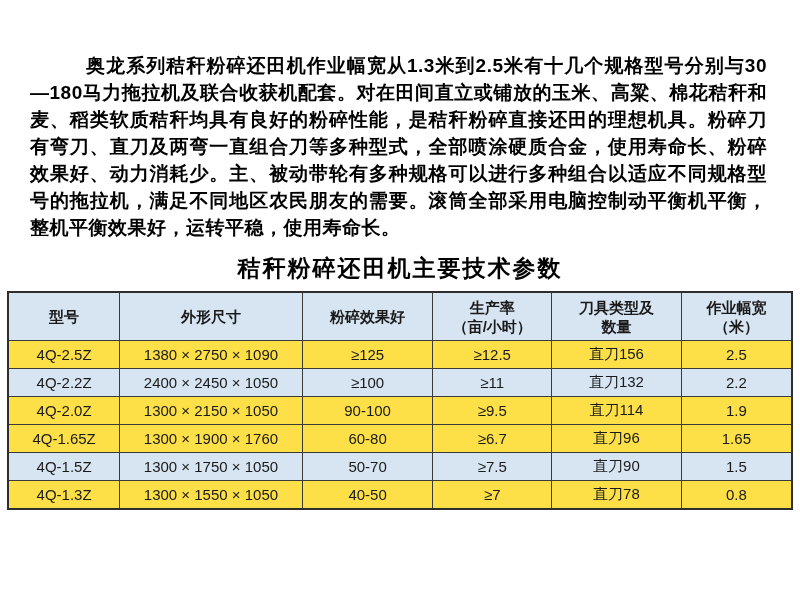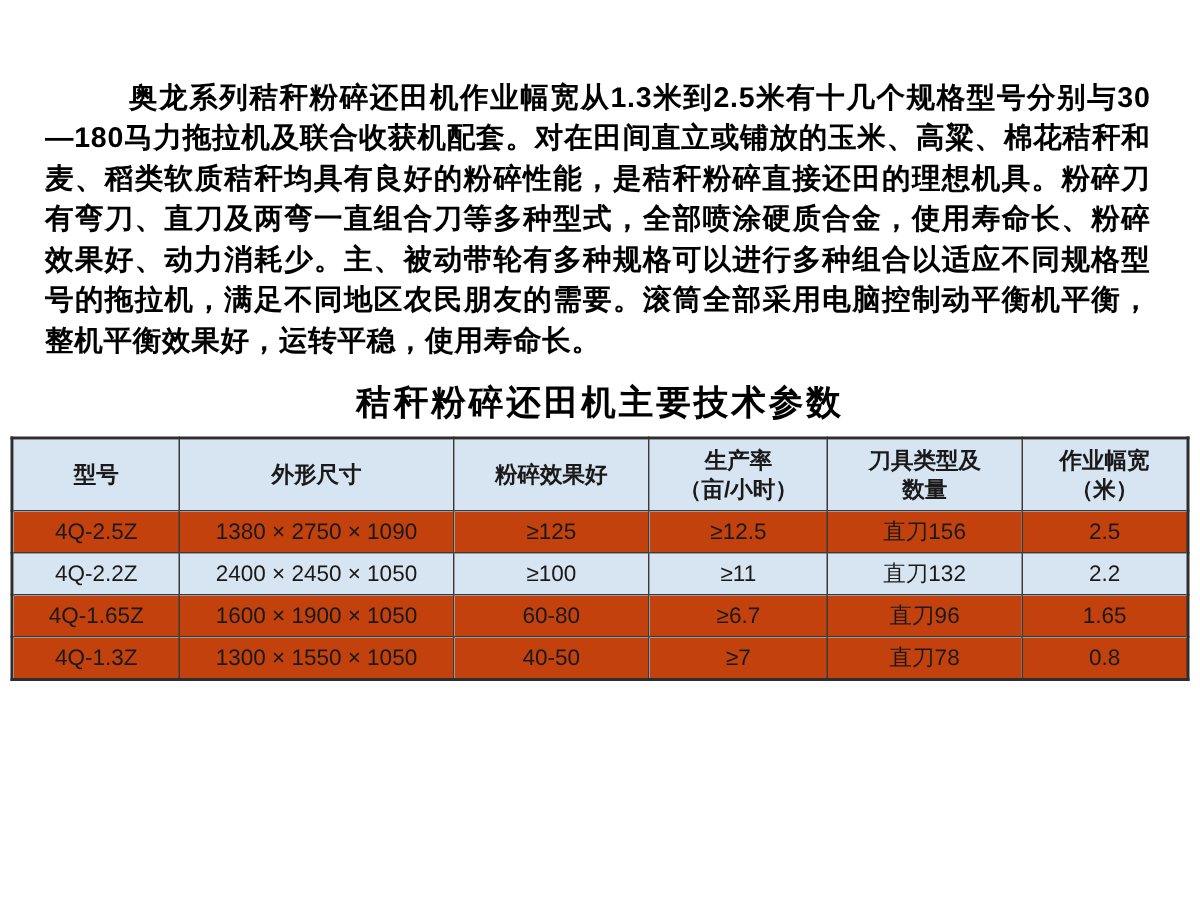--- a/index.html
+++ b/index.html
@@ -58,21 +58,21 @@
     height: 47px;
     background: #d7e5f2;
     font-size: 15px;
     font-weight: bold;
     line-height: 19px;
   }
   table.specs tbody td {
     height: 27px;
     font-size: 15px;
     font-weight: normal;
-    background: #c2410c;
+    background: #fde047;
   }
   table.specs tbody tr.alt td {
     background: #d7e5f2;
   }
 </style>
 </head>
 <body>
 
 <div class="page">
 
@@ -128,26 +128,42 @@
       </tr>
       <tr class="alt">
         <td>4Q-2.2Z</td>
         <td>2400 × 2450 × 1050</td>
         <td>≥100</td>
         <td>≥11</td>
         <td>直刀132</td>
         <td>2.2</td>
       </tr>
       <tr>
+        <td>4Q-2.0Z</td>
+        <td>1300 × 2150 × 1050</td>
+        <td>90-100</td>
+        <td>≥9.5</td>
+        <td>直刀114</td>
+        <td>1.9</td>
+      </tr>
+      <tr>
         <td>4Q-1.65Z</td>
-        <td>1600 × 1900 × 1050</td>
+        <td>1300 × 1900 × 1760</td>
         <td>60-80</td>
         <td>≥6.7</td>
         <td>直刀96</td>
         <td>1.65</td>
+      </tr>
+      <tr class="alt">
+        <td>4Q-1.5Z</td>
+        <td>1300 × 1750 × 1050</td>
+        <td>50-70</td>
+        <td>≥7.5</td>
+        <td>直刀90</td>
+        <td>1.5</td>
       </tr>
       <tr>
         <td>4Q-1.3Z</td>
         <td>1300 × 1550 × 1050</td>
         <td>40-50</td>
         <td>≥7</td>
         <td>直刀78</td>
         <td>0.8</td>
       </tr>
     </tbody>

